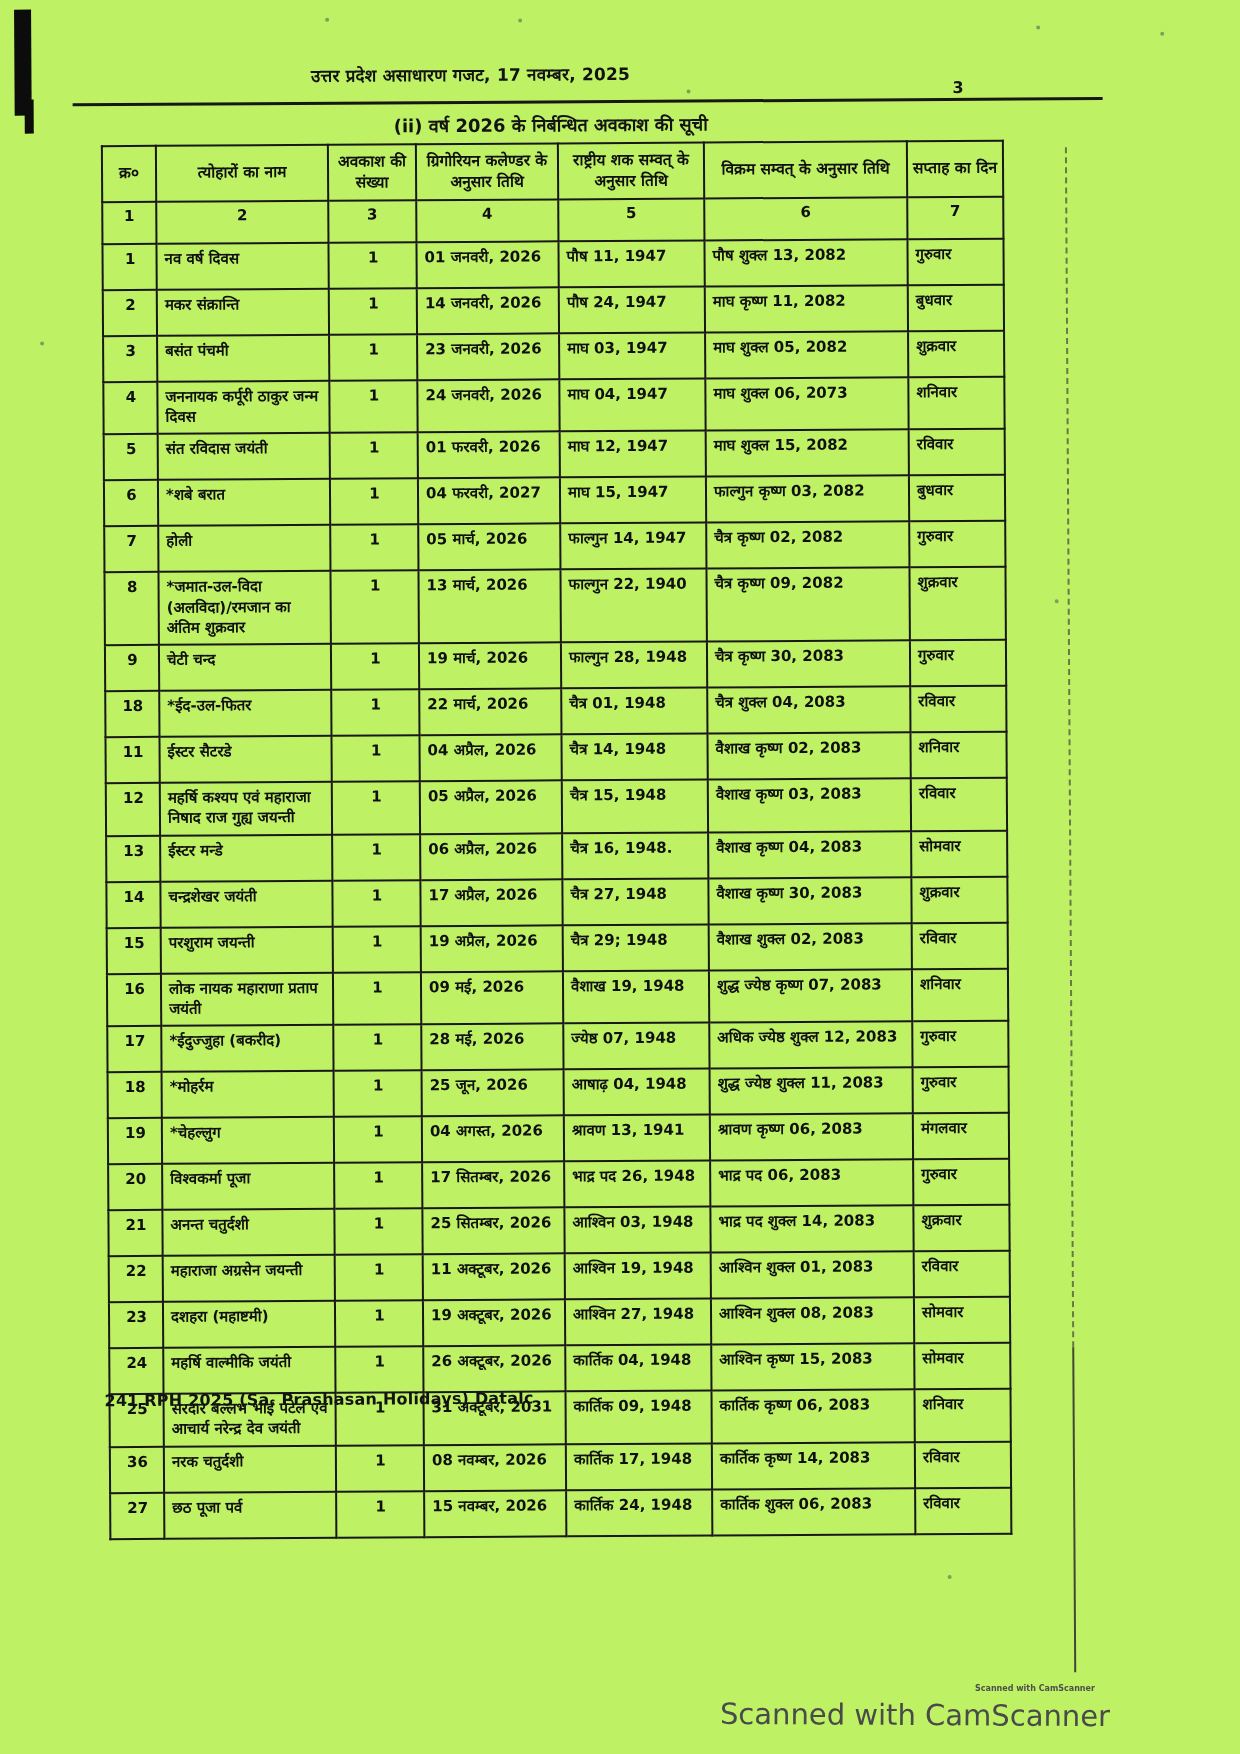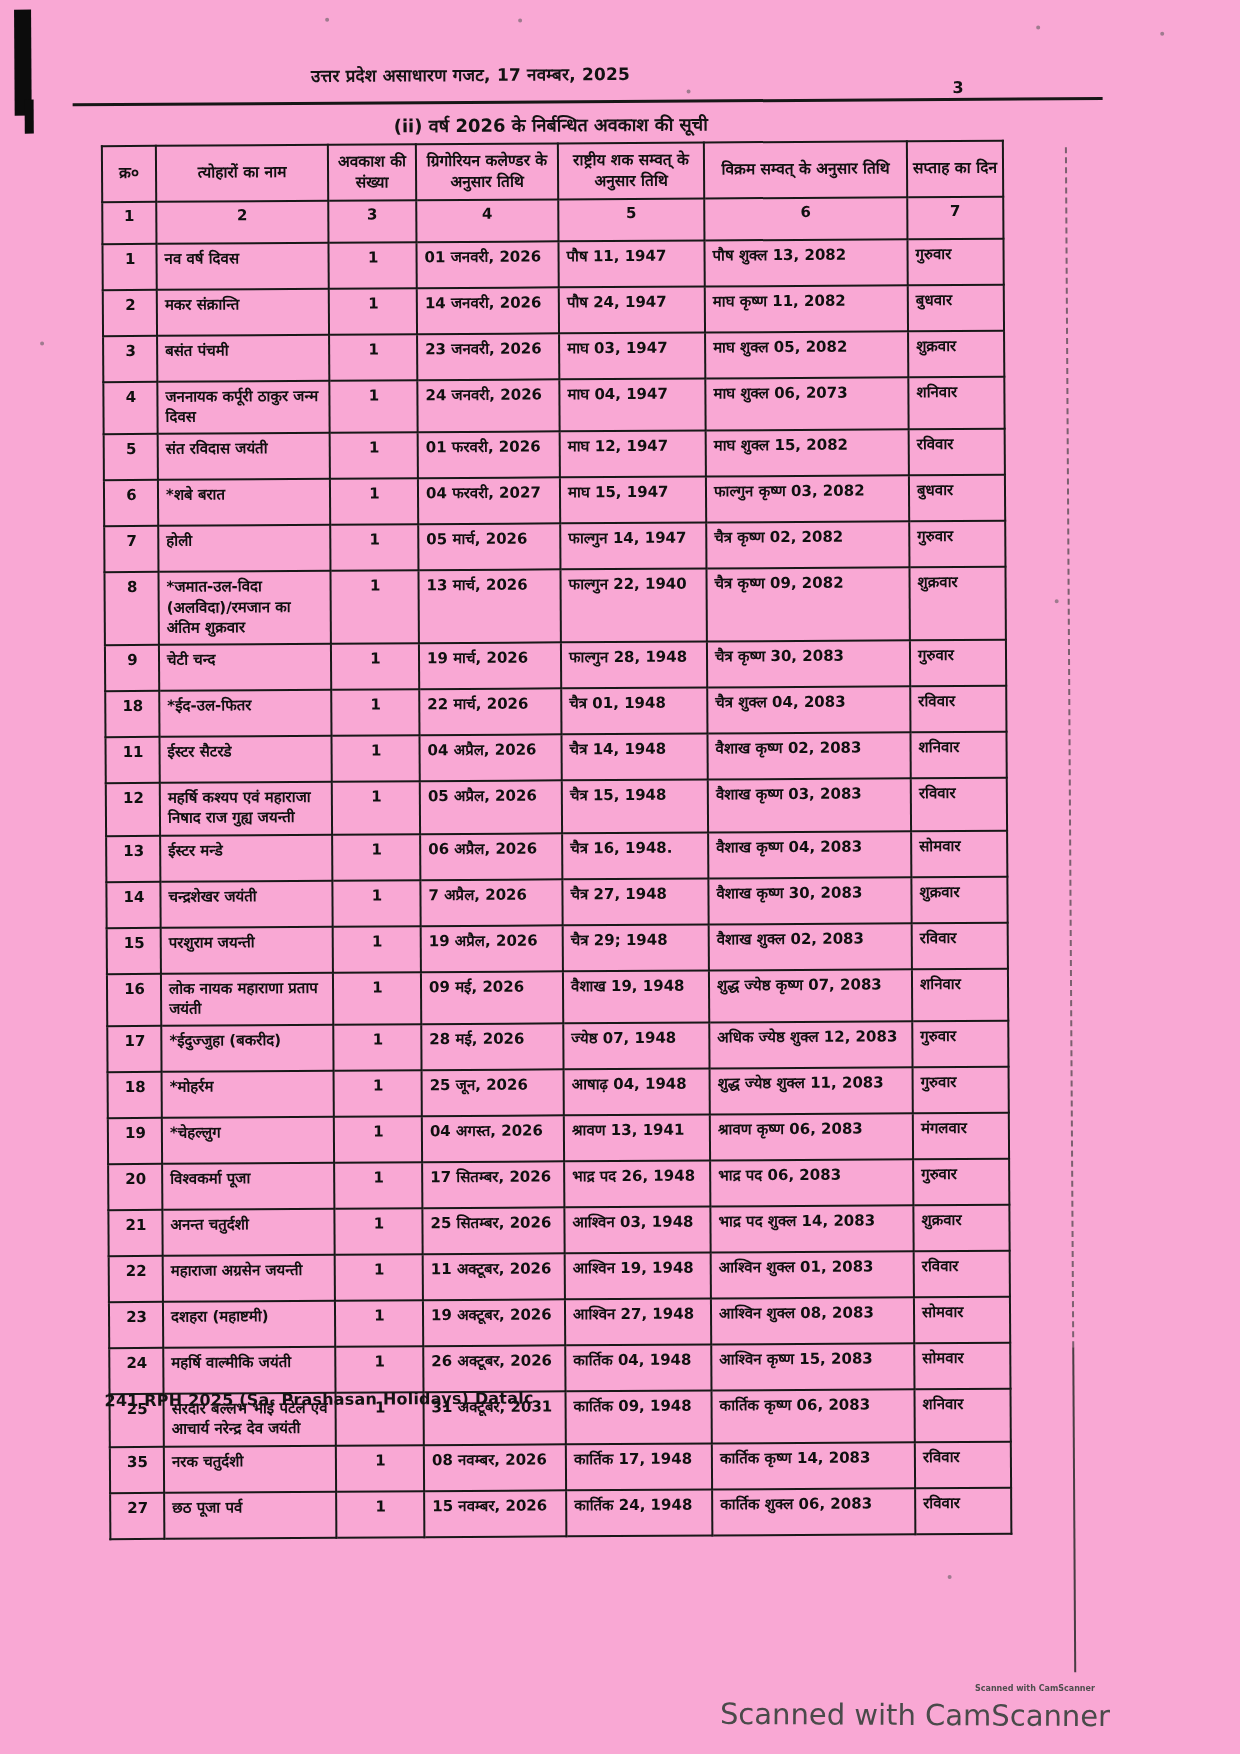--- a/index.html
+++ b/index.html
@@ -3,21 +3,21 @@
 <meta charset="utf-8">
 <style>
   html,body { margin:0; padding:0; }
   body {
     width:1240px; height:1754px; position:relative;
     background:#f6f5f2;
     font-family:"DejaVu Sans","Liberation Sans",sans-serif;
     color:#131313;
     overflow:hidden;
   }
-  .page { position:absolute; inset:0; background:#f9a8d4; }
+  .page { position:absolute; inset:0; background:#bef264; }
 
   .content {
     position:absolute; left:0; top:0; width:1240px; height:1754px;
     transform:rotate(-0.35deg); transform-origin:620px 0;
   }
 
   
   .corner-bar  { position:absolute; left:14px; top:6px;  width:17px; height:106px; background:#0c0c0c; }
   .corner-notch{ position:absolute; left:24px; top:96px; width:9px;  height:34px;  background:#0c0c0c; }
   .stray-line-dashed {
@@ -230,21 +230,21 @@
             <td class="c2">1</td>
             <td class="c3">06 अप्रैल, 2026</td>
             <td class="c4">चैत्र 16, 1948.</td>
             <td class="c5">वैशाख कृष्ण 04, 2083</td>
             <td class="c6">सोमवार</td>
           </tr>
           <tr>
             <td class="c0">14</td>
             <td class="c1">चन्द्रशेखर जयंती</td>
             <td class="c2">1</td>
-            <td class="c3">7 अप्रैल, 2026</td>
+            <td class="c3">17 अप्रैल, 2026</td>
             <td class="c4">चैत्र 27, 1948</td>
             <td class="c5">वैशाख कृष्ण 30, 2083</td>
             <td class="c6">शुक्रवार</td>
           </tr>
           <tr>
             <td class="c0">15</td>
             <td class="c1">परशुराम जयन्ती</td>
             <td class="c2">1</td>
             <td class="c3">19 अप्रैल, 2026</td>
             <td class="c4">चैत्र 29; 1948</td>
@@ -335,21 +335,21 @@
           <tr>
             <td class="c0">25</td>
             <td class="c1">सरदार बल्लभ भाई पटेल एवं आचार्य नरेन्द्र देव जयंती</td>
             <td class="c2">1</td>
             <td class="c3">31 अक्टूबर, 2031</td>
             <td class="c4">कार्तिक 09, 1948</td>
             <td class="c5">कार्तिक कृष्ण 06, 2083</td>
             <td class="c6">शनिवार</td>
           </tr>
           <tr>
-            <td class="c0">35</td>
+            <td class="c0">36</td>
             <td class="c1">नरक चतुर्दशी</td>
             <td class="c2">1</td>
             <td class="c3">08 नवम्बर, 2026</td>
             <td class="c4">कार्तिक 17, 1948</td>
             <td class="c5">कार्तिक कृष्ण 14, 2083</td>
             <td class="c6">रविवार</td>
           </tr>
           <tr>
             <td class="c0">27</td>
             <td class="c1">छठ पूजा पर्व</td>

